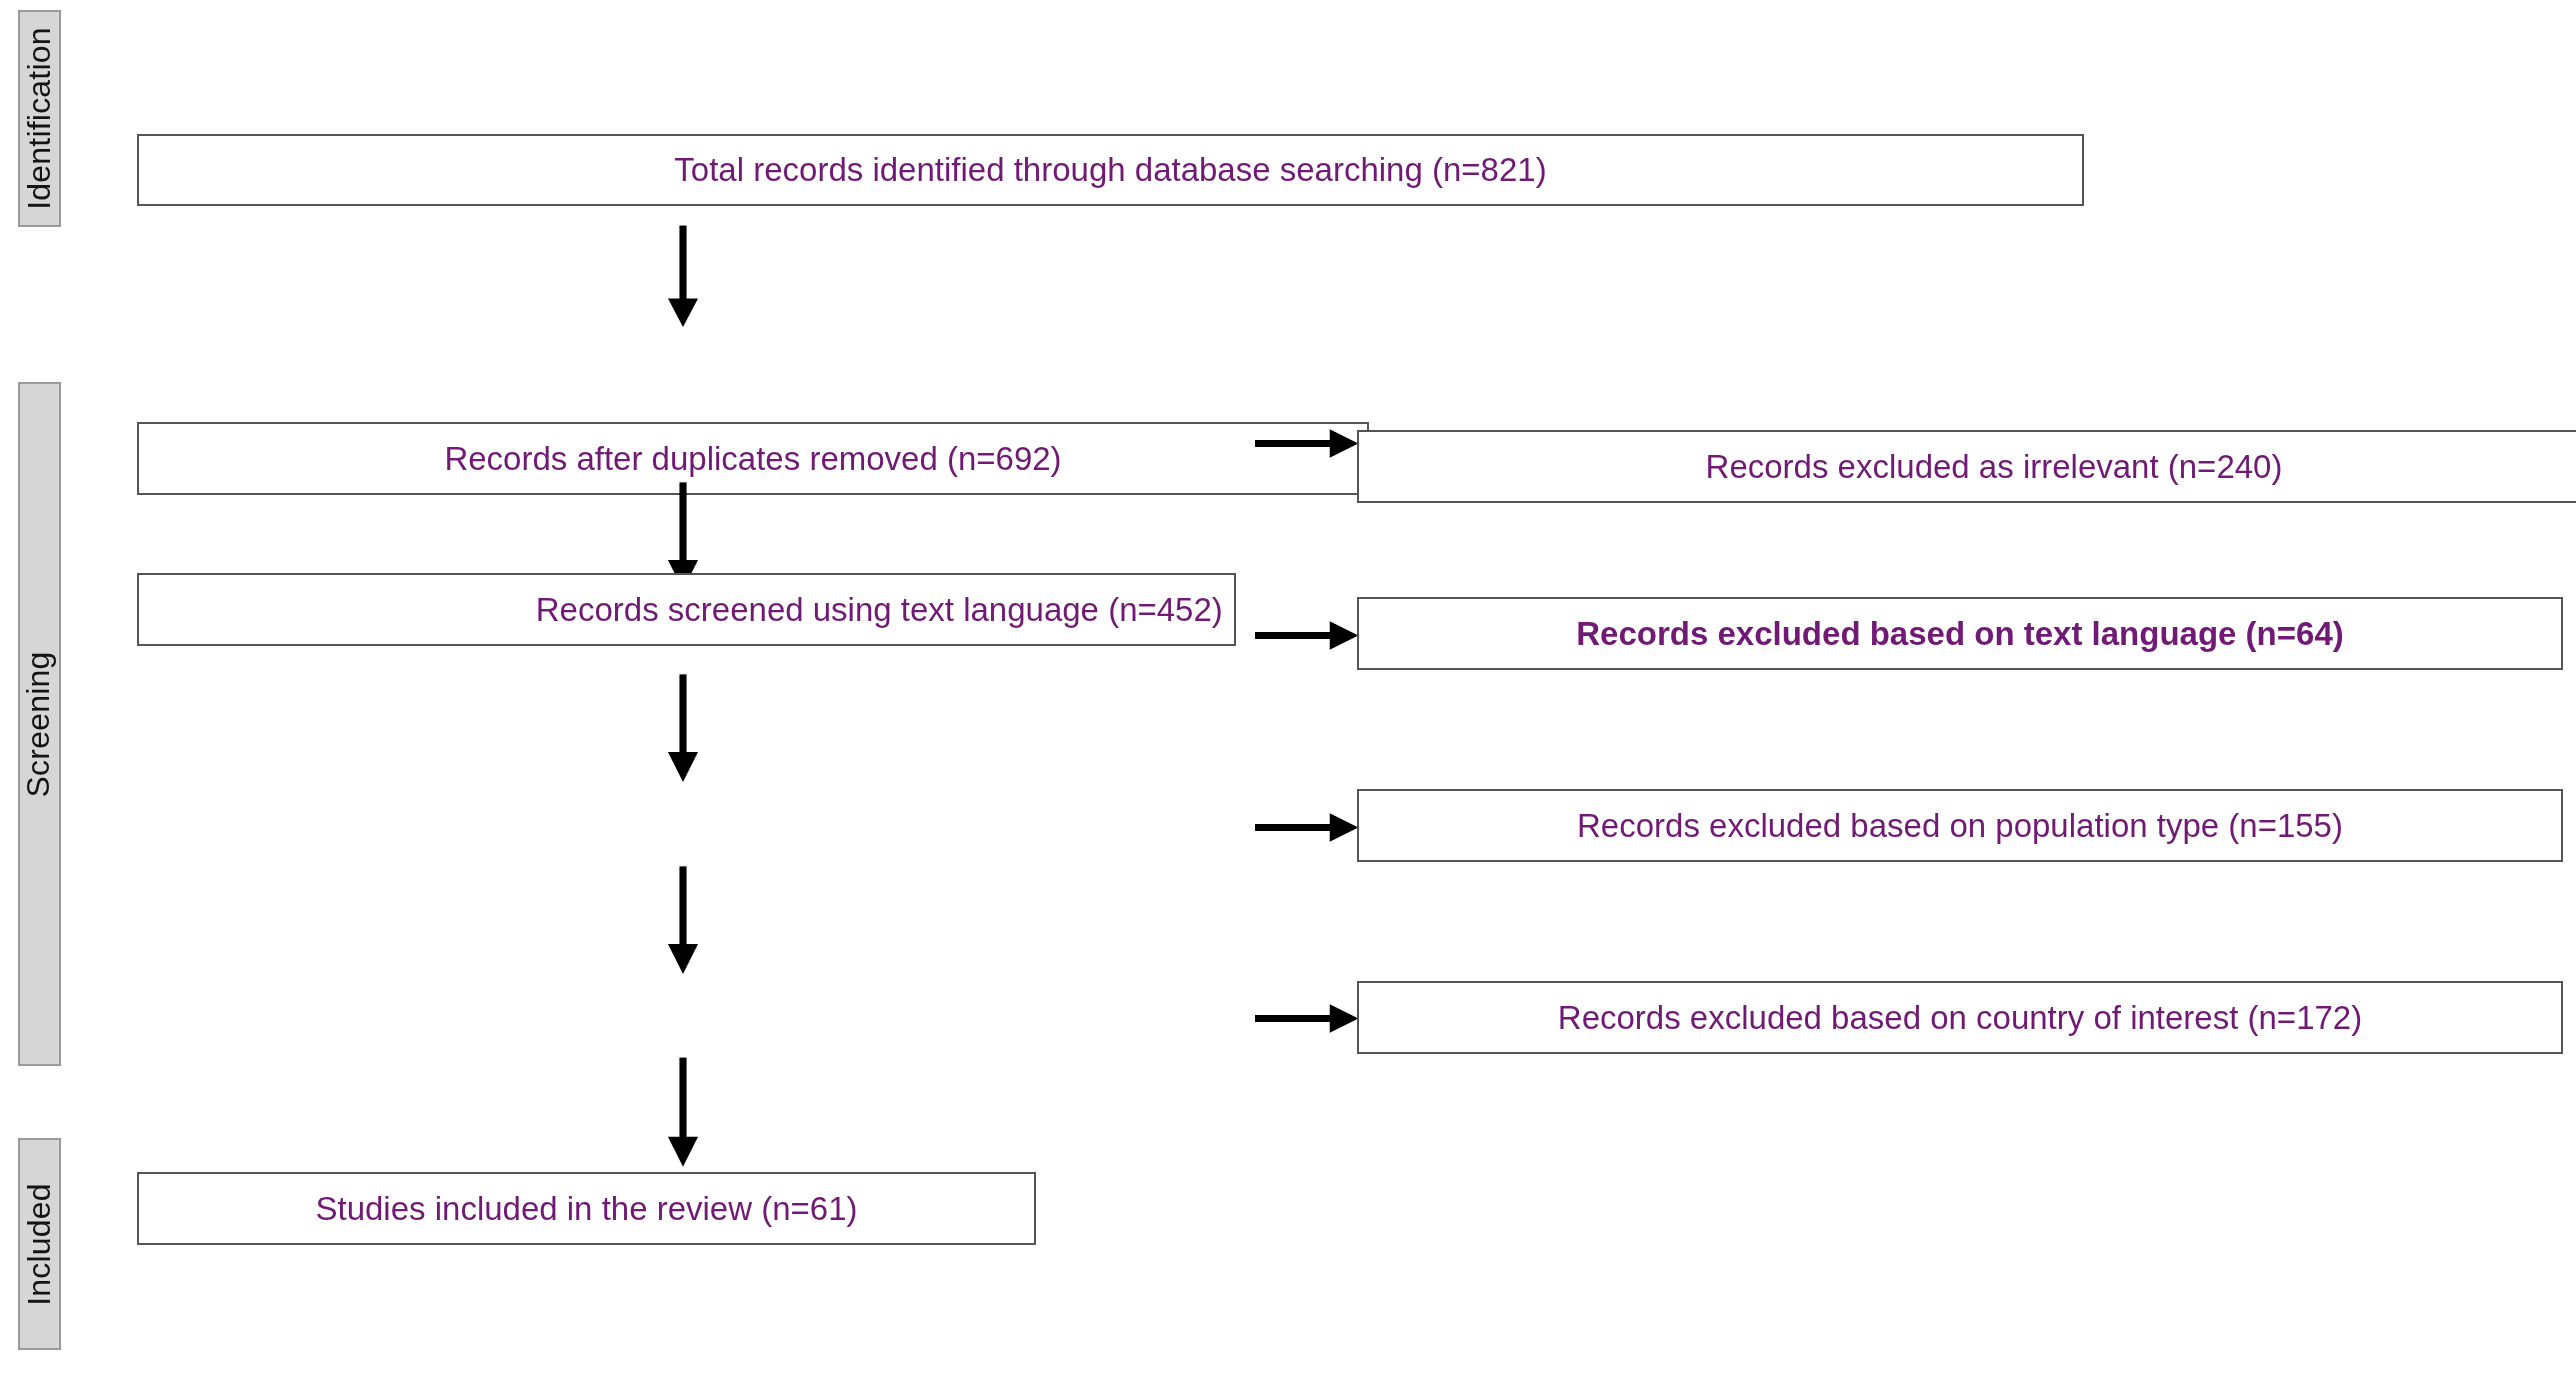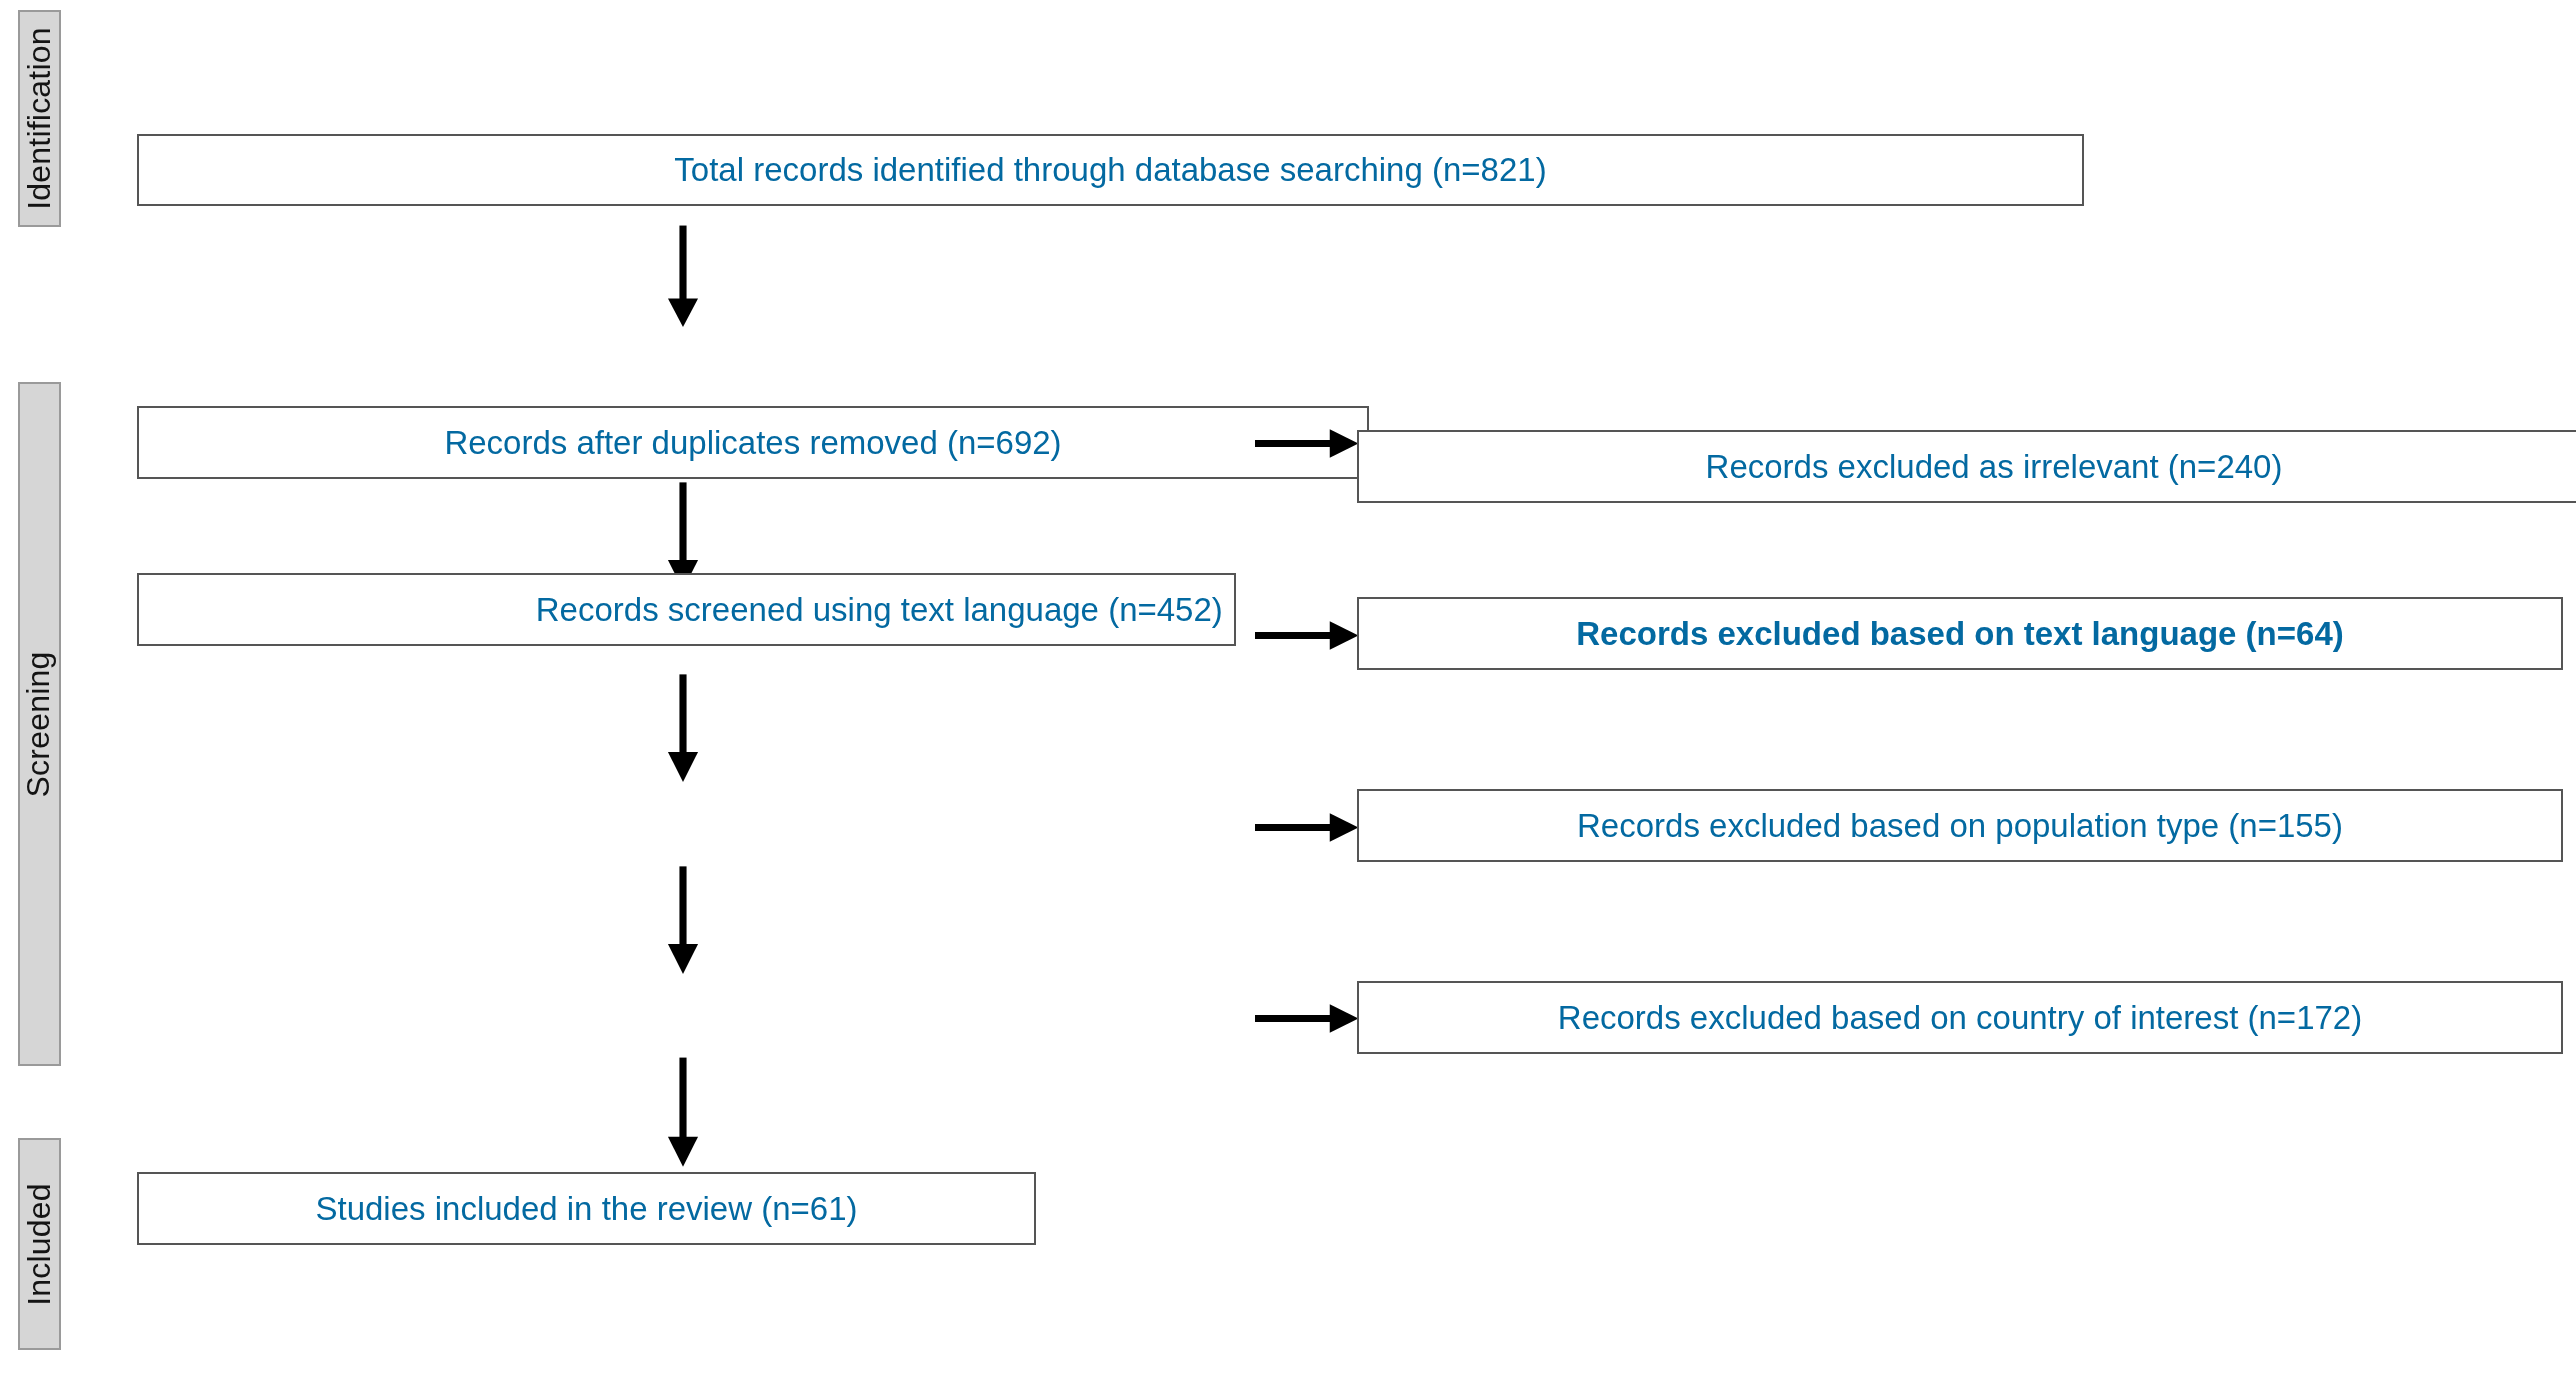--- a/index.html
+++ b/index.html
@@ -41,21 +41,21 @@
     background: #ffffff;
     border: 2.4px solid #555555;
     box-sizing: border-box;
     display: flex;
     align-items: center;
     justify-content: center;
     text-align: center;
   }
   .flow-box-label {
     font-size: 33px;
-    color: #0369a1;
+    color: #701a75;
     line-height: 1.15;
     padding: 0 11.2px;
     white-space: nowrap;
   }
 
   
   .arrow {
     position: absolute;
   }
   .arrow svg {
@@ -84,21 +84,21 @@
     <div class="flow-box-label">Total records identified through database searching (n=821)</div>
   </div>
 
   <div class="arrow" style="left:664px; top:225px; width:38px; height:104px;">
     <svg width="38" height="104" viewBox="0 0 48 130">
       <line x1="24" y1="0" x2="24" y2="104" stroke="#000000" stroke-width="9"></line>
       <polygon points="24,128 5,92 43,92" fill="#000000"></polygon>
     </svg>
   </div>
 
-  <div class="flow-box" style="left:137px; top:406px; width:1232px; height:73px;">
+  <div class="flow-box" style="left:137px; top:422px; width:1232px; height:73px;">
     <div class="flow-box-label">Records after duplicates removed (n=692)</div>
   </div>
 
   <div class="arrow" style="left:1255px; top:426px; width:105px; height:35px;">
     <svg width="105" height="35" viewBox="0 0 132 44">
       <line x1="0" y1="22" x2="104" y2="22" stroke="#000000" stroke-width="9"></line>
       <polygon points="130,22 94,4 94,40" fill="#000000"></polygon>
     </svg>
   </div>
 

